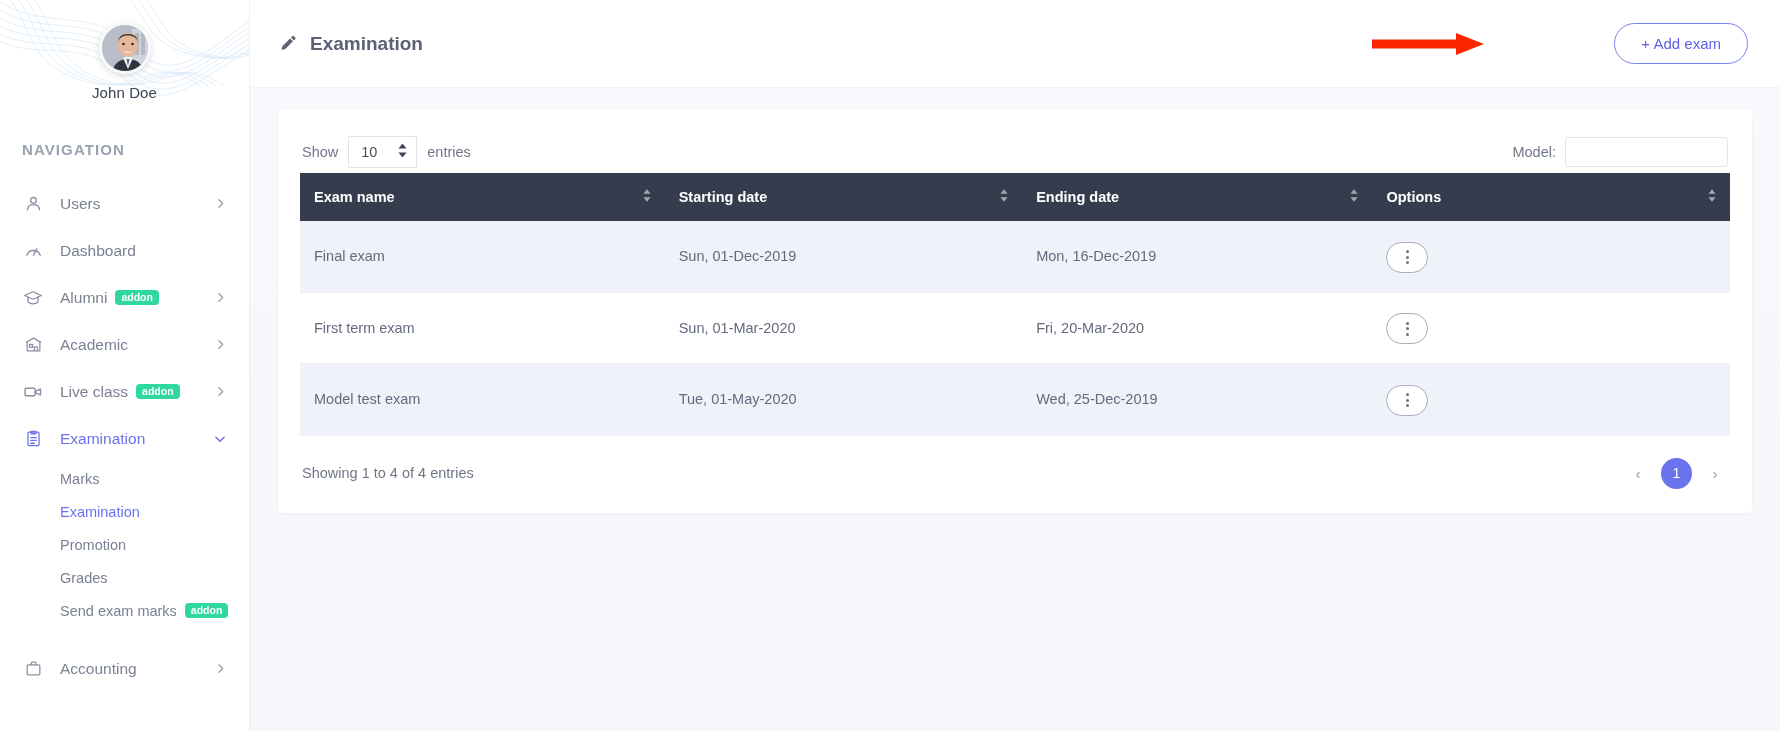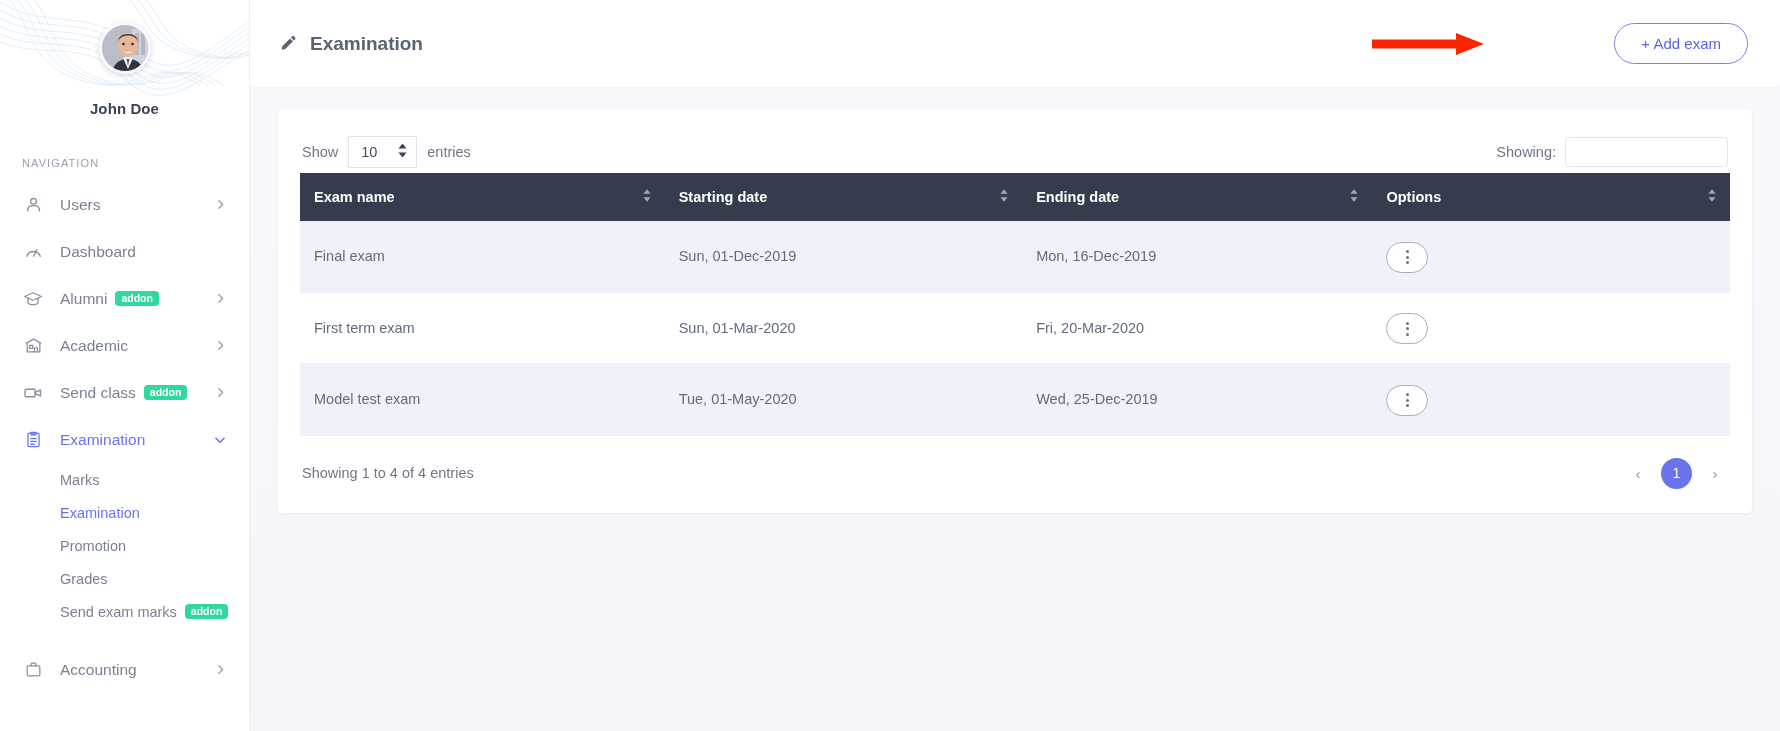--- a/index.html
+++ b/index.html
@@ -28,27 +28,27 @@
   .avatar {
     width: 52px; height: 52px; border-radius: 50%;
     margin: 0 auto; overflow: hidden;
     border: 3px solid rgba(255,255,255,.9);
     box-shadow: 0 2px 6px rgba(50,60,90,.18);
     background: #c9ccd6;
     position: relative;
   }
   .avatar svg { display: block; }
   .profile-name {
-    margin-top: 26px;
-    font-size: 15px; font-weight: 700; color: #3c4257;
+    margin-top: 10px;
+    font-size: 15px; font-weight: 400; color: #3c4257;
     letter-spacing: .1px;
   }
   .nav-title {
-    margin: 40px 0 12px 22px;
-    font-size: 11px; font-weight: 400; letter-spacing: 1.1px;
+    margin: 40px 0 22px 22px;
+    font-size: 15px; font-weight: 700; letter-spacing: 1.1px;
     color: #9aa1b1; text-transform: uppercase;
   }
   .nav-item {
     display: flex; align-items: center;
     height: 47px; padding: 0 22px;
     color: #7b8194; font-size: 15.5px;
     cursor: pointer; position: relative;
   }
   .nav-item .ico {
     width: 22px; height: 22px; margin-right: 16px;
@@ -299,21 +299,21 @@
       </span>
     </div>
 
     <div class="nav-item">
       <span class="ico">
         <svg width="20" height="20" viewBox="0 0 24 24" fill="none" stroke="currentColor" stroke-width="1.7" stroke-linejoin="round">
           <rect x="2.5" y="7.5" width="12" height="9" rx="1.2"></rect>
           <path d="M15 11 L21 8.5 V15.5 L15 13 Z"></path>
         </svg>
       </span>
-      <span class="lbl">Send class</span>
+      <span class="lbl">Live class</span>
       <span class="badge-addon">addon</span>
       <span class="chev">
         <svg width="13" height="13" viewBox="0 0 24 24" fill="none" stroke="currentColor" stroke-width="2.6" stroke-linecap="round" stroke-linejoin="round">
             <polyline points="9 5 16 12 9 19"></polyline>
           </svg>
       </span>
     </div>
 
     <div class="nav-item active">
       <span class="ico">
@@ -400,21 +400,21 @@
               <svg width="9" height="14" viewBox="0 0 9 14" fill="currentColor">
                 <polygon points="4.5,0 8.5,5 0.5,5"></polygon>
                   <polygon points="4.5,14 8.5,9 0.5,9"></polygon>
               </svg>
             </span>
           </span>
           <span>entries</span>
         </div>
 
         <div class="search-box">
-          <span class="search-label">Showing:</span>
+          <span class="search-label">Model:</span>
           <input class="search-input" type="text" placeholder="" style="">
         </div>
       </div>
 
       <table>
         <colgroup>
           <col style="width:25.5%">
             <col style="width:25%">
             <col style="width:24.5%">
             <col style="width:25%">

